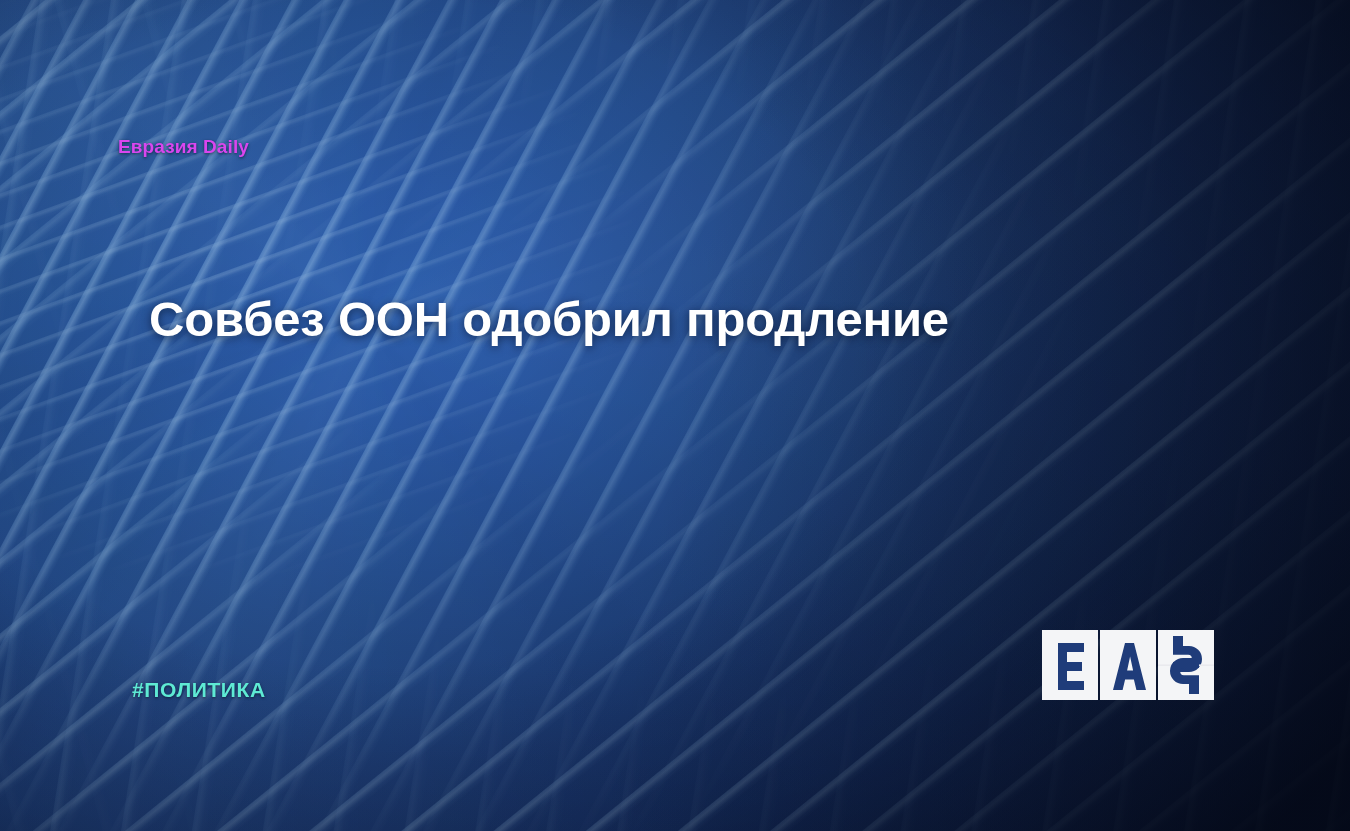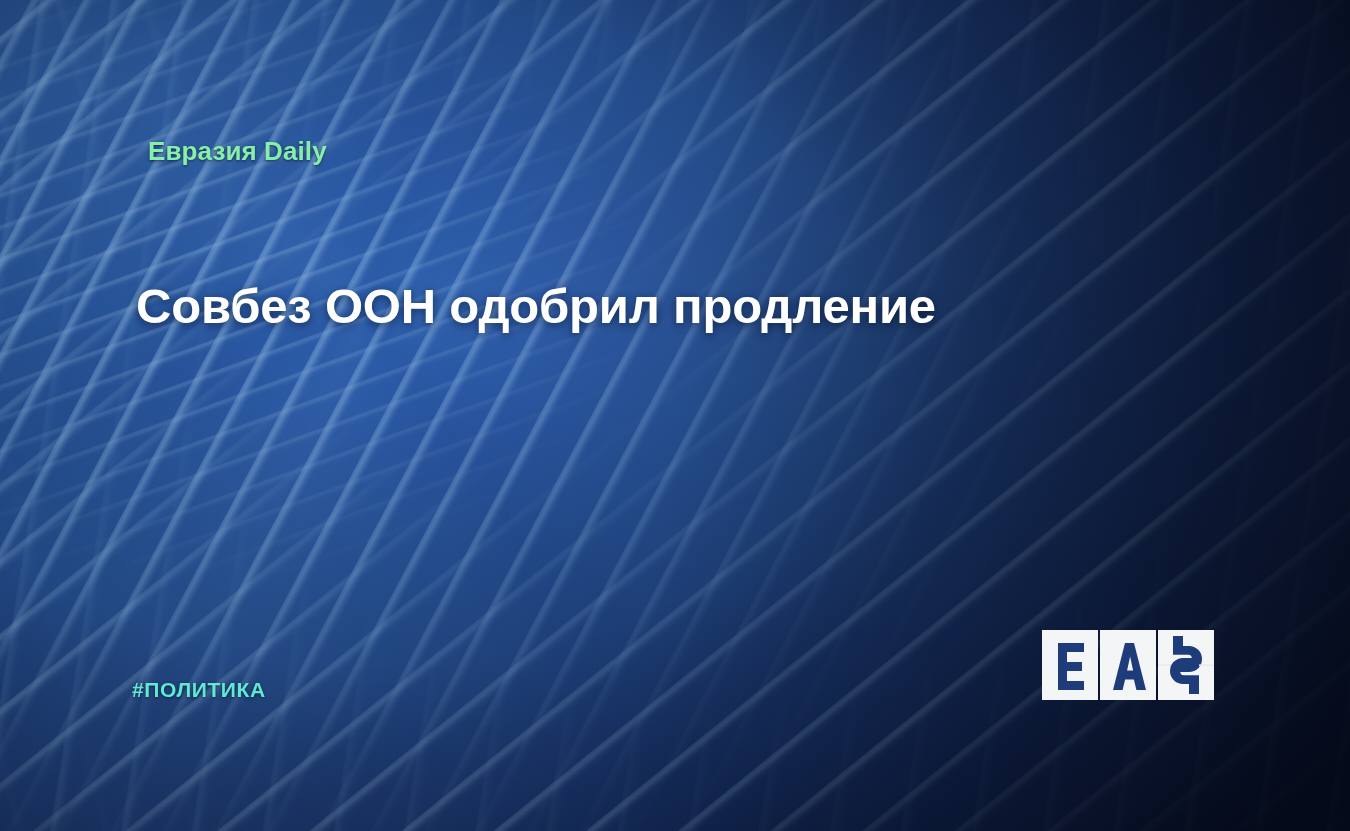--- a/index.html
+++ b/index.html
@@ -157,36 +157,36 @@
 
   
   .content {
     position: absolute;
     inset: 0;
     z-index: 2;
   }
 
   .brand {
     position: absolute;
-    left: 148px;
+    left: 118px;
     top: 136px;
-    font-size: 26px;
+    font-size: 19px;
     font-weight: 700;
     letter-spacing: .1px;
-    color: #86efac;
+    color: #d946ef;
     text-shadow: 0 1px 3px rgba(0,0,0,.55);
     white-space: nowrap;
   }
 
   .headline {
     position: absolute;
     left: 132px;
     top: 263px;
     width: 1000px;
-    margin: 4px;
+    margin: 17px;
     font-size: 49px;
     line-height: 78px;
     font-weight: 700;
     color: #ffffff;
     letter-spacing: -0.2px;
     text-shadow: 0 2px 8px rgba(2,10,28,.55);
   }
   .headline .ln { display: block; white-space: nowrap; }
 
   .tag {

